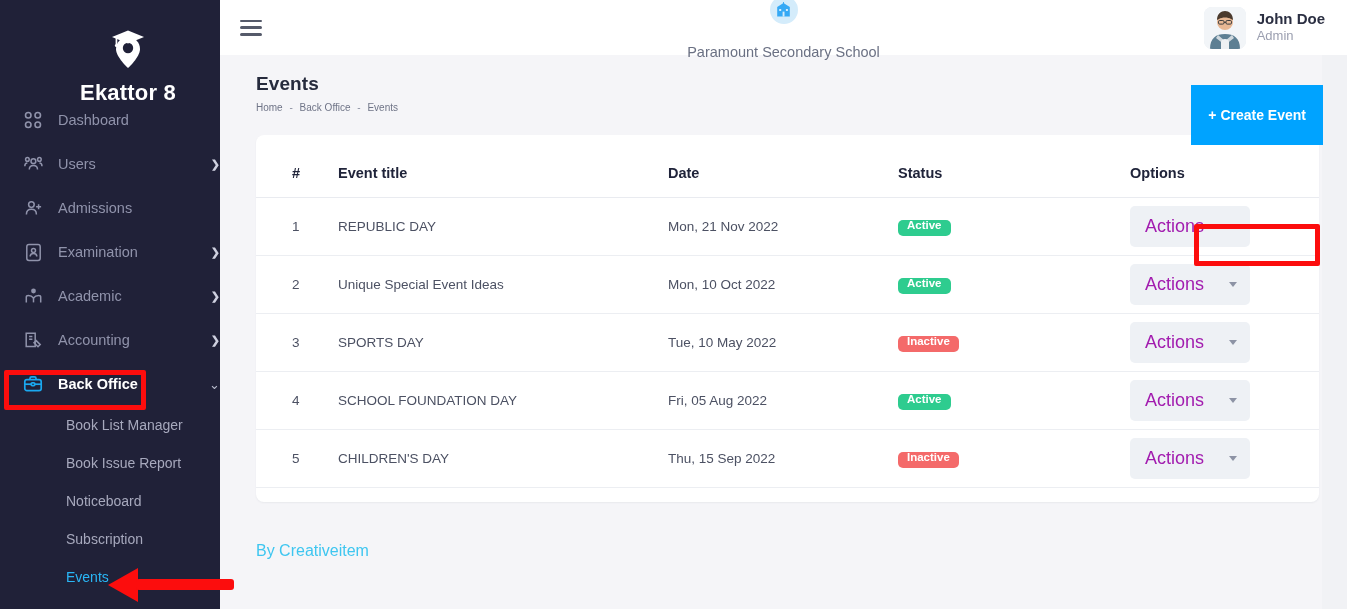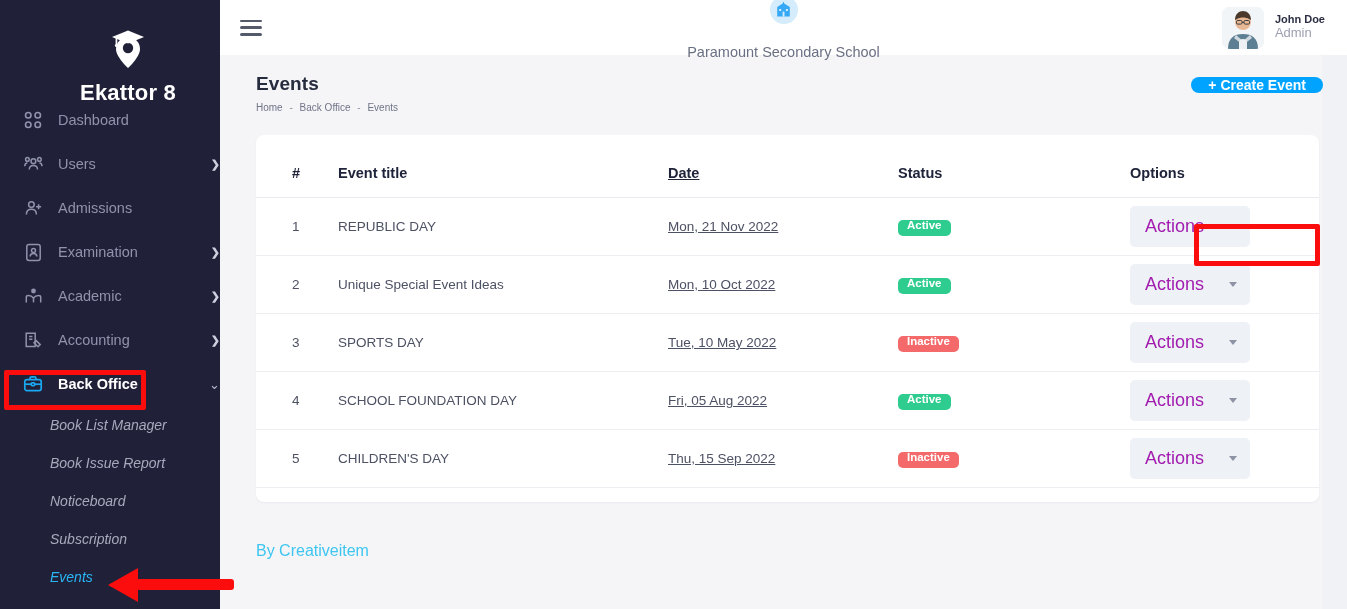--- a/index.html
+++ b/index.html
@@ -35,21 +35,21 @@
     cursor: pointer;
   }
   .nav-item .ic { width: 22px; height: 22px; flex: 0 0 22px; margin-right: 14px;
                   display: flex; align-items: center; justify-content: center; }
   .nav-item .lbl { flex: 1 1 auto; white-space: nowrap; }
   .nav-item.active > .lbl { color: #ffffff; font-weight: bold; }
   .caret { font-size: 11px; color: #cfd1e0; font-weight: bold; }
   .caret.down { font-size: 13px; font-weight: normal; color: #b9bccd; }
   .sub-item {
     height: 38px; display: flex; align-items: center;
-    padding-left: 50px; font-size: 14px; color: #a7a9bd; cursor: pointer; font-style: italic;
+    padding-left: 66px; font-size: 14px; color: #a7a9bd; cursor: pointer;
   }
   .sub-item.current { color: #29b6f6; }
 
   
   .main { flex: 1 1 auto; height: 609px; position: relative; background: #f5f5f8; }
   .topbar {
     height: 55px; background: #ffffff; display: flex; align-items: center;
     position: relative; padding: 0 22px 0 20px;
   }
   .hamburger { width: 22px; height: 16px; display: flex; flex-direction: column;
@@ -62,55 +62,55 @@
   .school-badge {
     width: 28px; height: 28px; border-radius: 50%;
     background: #d4ecfb; display: flex; align-items: center; justify-content: center;
   }
   .school-name { font-size: 14.5px; color: #6a7083; }
   .profile { margin-left: auto; display: flex; align-items: center; gap: 11px; cursor: pointer; }
   .avatar {
     width: 42px; height: 42px; border-radius: 8px; overflow: hidden; background: #e8eef3;
     position: relative; flex: 0 0 42px;
   }
-  .pname { font-size: 11px; font-weight: bold; color: #2b2f42; line-height: 1.15; }
+  .pname { font-size: 15px; font-weight: bold; color: #2b2f42; line-height: 1.15; }
   .prole { font-size: 13px; color: #9b9fb0; line-height: 1.3; }
 
   .content { padding: 18px 24px 0 16px; position: relative; }
   .page-head { display: flex; align-items: flex-start; padding: 0 0 0 20px; height: 62px; }
   .page-title { font-size: 19px; font-weight: bold; color: #262b3d; letter-spacing: .1px; }
   .crumbs { margin-top: 7px; font-size: 10px; color: #6f7487; }
   .crumbs .sep { margin: 0 4px; color: #8b90a1; }
   .crumbs a { color: #6f7487; text-decoration: none; }
   .btn-create {
-    margin-left: auto; margin-top: 4px;
-    background: #00a3ff; color: #fff; border: none; border-radius: 10px;
+    margin-left: auto; margin-top: 12px;
+    background: #00a3ff; color: #fff; border: none; border-radius: 0;
     font-family: "Liberation Sans", sans-serif;
-    font-size: 14px; font-weight: bold; padding: 0 17px; cursor: pointer;
+    font-size: 14px; font-weight: bold; padding: 22px 17px; cursor: pointer;
     white-space: nowrap;
   }
 
   .card {
     background: #ffffff; border-radius: 8px; margin-left: 20px; margin-right: 4px;
     box-shadow: 0 1px 2px rgba(40,45,70,.06);
     padding: 6px 0 14px 0;
   }
   table { width: 100%; border-collapse: collapse; }
   thead th {
     text-align: left; font-size: 14.5px; font-weight: bold; color: #20243a;
     padding: 24px 0 16px 0; border-bottom: 1px solid #e9ebf0;
   }
   tbody td {
     font-size: 13.5px; color: #4c5163; padding: 0; height: 58px;
     border-bottom: 1px solid #eceef2; vertical-align: middle;
   }
   tbody tr:last-child td { border-bottom: 1px solid #eceef2; }
   .c-num { width: 82px; padding-left: 36px !important; }
   .c-title { width: 330px; }
-  .c-date { width: 230px; text-decoration: underline; }
+  .c-date { width: 230px; }
   .c-status { width: 232px; }
   .c-opt { }
   thead .c-num { padding-left: 36px !important; }
   .badge {
     display: inline-block; border-radius: 5px; color: #fff;
     font-size: 11.5px; font-weight: bold; padding: 0 9px 4px 9px; line-height: 1;
   }
   .badge.active { background: #2ecc8f; }
   .badge.inactive { background: #f46a6a; }
   .actions-btn {

